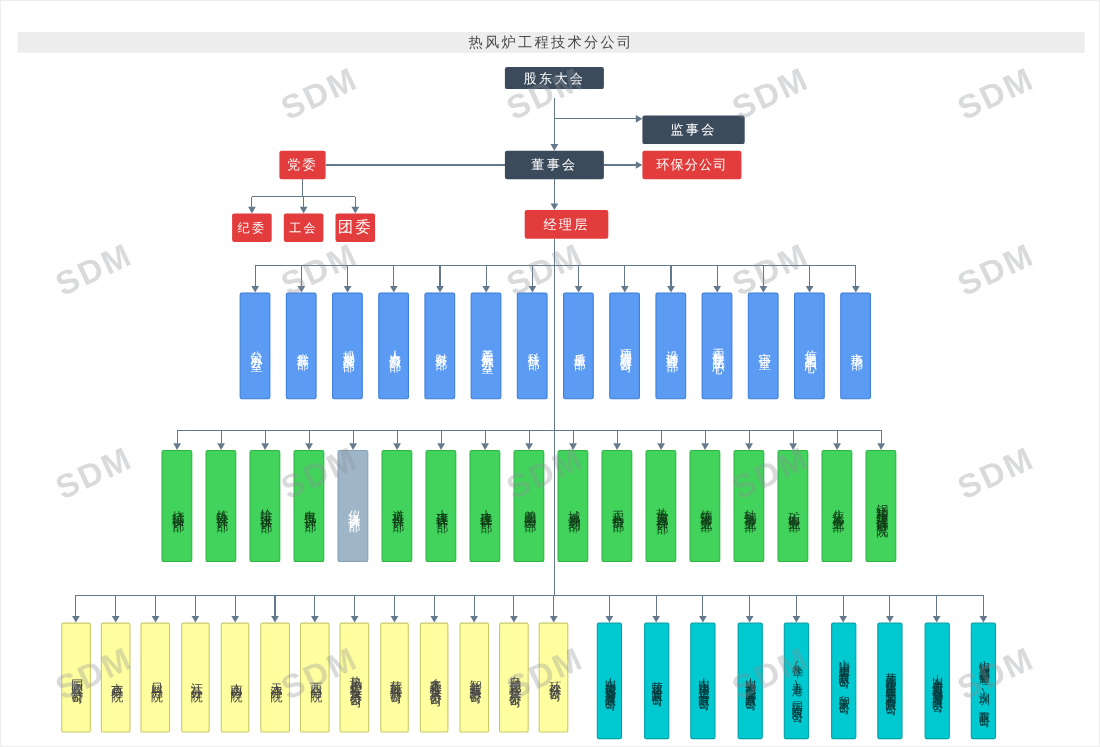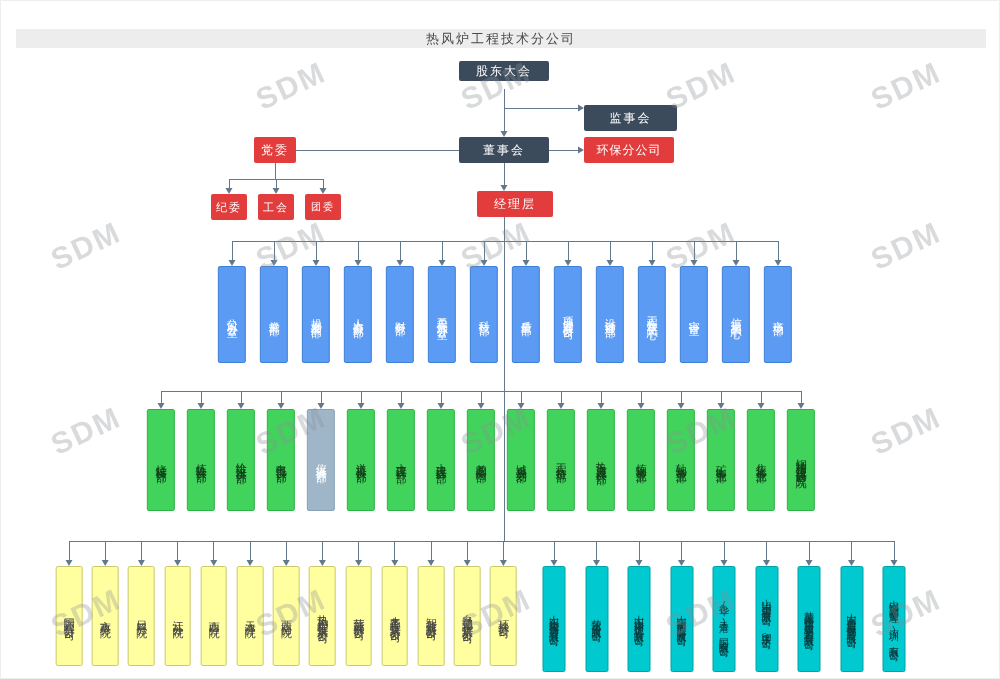--- a/index.html
+++ b/index.html
@@ -165,21 +165,21 @@
     <span>热风炉工程技术分公司</span>
   </div>
 
   <div class="hbox dark" style="left:458px;top:60px;width:90px;height:20px">股东大会</div>
   <div class="hbox dark" style="left:583px;top:104px;width:93px;height:26px">监事会</div>
   <div class="hbox dark" style="left:458px;top:136px;width:90px;height:26px">董事会</div>
   <div class="hbox red" style="left:583px;top:136px;width:90px;height:26px;letter-spacing:1px">环保分公司</div>
   <div class="hbox red" style="left:253px;top:136px;width:42px;height:26px">党委</div>
   <div class="hbox red" style="left:210px;top:193px;width:36px;height:26px;font-size:11px">纪委</div>
   <div class="hbox red" style="left:257px;top:193px;width:36px;height:26px;font-size:11px">工会</div>
-  <div class="hbox red" style="left:304px;top:193px;width:36px;height:26px;font-size:10px">团委</div>
+  <div class="hbox red" style="left:304px;top:193px;width:36px;height:26px;font-size:14px">团委</div>
   <div class="hbox red" style="left:476px;top:190px;width:76px;height:26px">经理层</div>
 
   <div id="nodes">
       <div class="vbox blue" style="left: 231px; top: 265px; height: 97px;">公司办公室</div>
       <div class="vbox blue" style="left: 273px; top: 265px; height: 97px;">党群部</div>
       <div class="vbox blue" style="left: 315px; top: 265px; height: 97px;">规划发展部</div>
       <div class="vbox blue" style="left: 357px; top: 265px; height: 97px;">人力资源部</div>
       <div class="vbox blue" style="left: 399px; top: 265px; height: 97px;">财务部</div>
       <div class="vbox blue" style="left: 441px; top: 265px; height: 97px;">总工程师办公室</div>
       <div class="vbox blue" style="left: 483px; top: 265px; height: 97px;">科技部</div>

